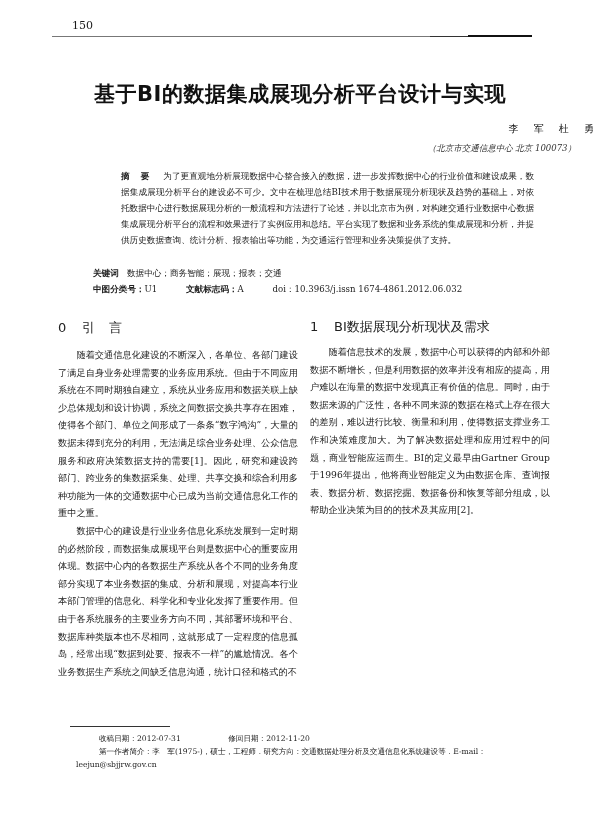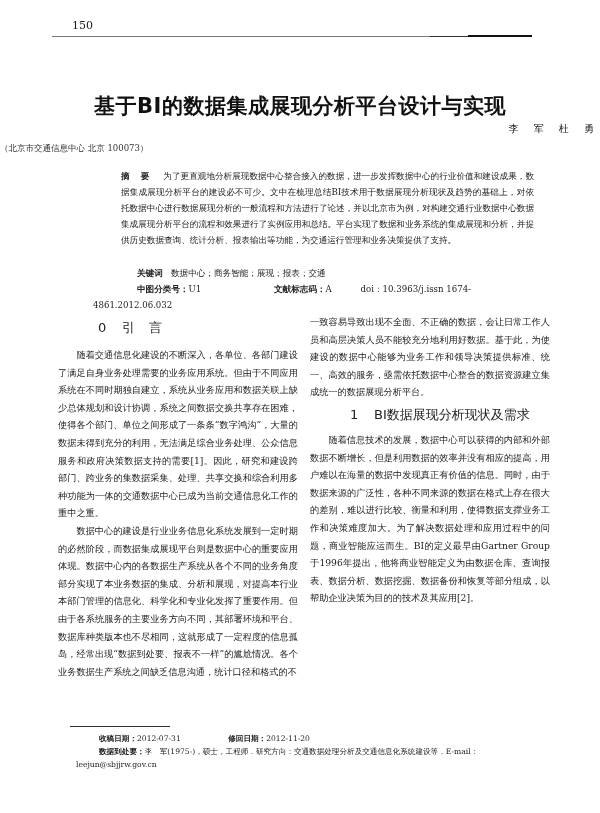--- a/index.html
+++ b/index.html
@@ -13,68 +13,68 @@
     left: 56px; top: 19px; width: 494px; height: 14px;
     font-size: 8.5px; line-height: 14px;
   }
   .running-head .page-num { position: absolute; left: 16px; top: 0; font-size: 11px; text-align: right; }
   .running-head .journal { position: absolute; right: 0; top: 0; letter-spacing: 0.2px; }
   .head-rule { left: 52px; top: 36px; width: 416px; height: 1px; background: #777; }
   .head-rule-thick { left: 468px; top: 35px; width: 64px; height: 2px; background: #111; }
   .head-rule2 { left: 430px; top: 36px; width: 38px; height: 1px; background: #333; }
 
   .title {
-    left: 0; top: 92px; width: 600px; text-align: center;
+    left: 0; top: 80px; width: 600px; text-align: center;
     font-family: "DejaVu Sans", "Liberation Sans", sans-serif;
     font-weight: bold; font-size: 21px; letter-spacing: 0.5px; color: #111;
   }
   .authors {
     left: 0; top: 122px; width: 600px; text-align: right;
     font-size: 10px; letter-spacing: 6px;
   }
   .affil {
-    left: 0; top: 143px; width: 576px; text-align: left;
-    font-size: 8.5px; color: #333;
+    left: 0; top: 143px; width: 576px; text-align: right;
+    font-size: 8.5px; color: #333; font-style: italic;
   }
 
   .abstract {
     left: 93px; top: 168px; width: 413px;
     font-size: 8.6px; line-height: 16px; text-align: justify; color: #222; margin-left: 28px;
   }
   .abstract .label {
     font-family: "DejaVu Sans", "Liberation Sans", sans-serif;
     font-weight: bold; margin-right: 10px; letter-spacing: 4px;
   }
   .meta-line {
     left: 93px; width: 430px; font-size: 8.6px; line-height: 16px; color: #222;
   }
   .meta-line .label {
-    font-family: "DejaVu Sans", "Liberation Sans", sans-serif; font-weight: bold; margin-left: 44px;
+    font-family: "DejaVu Sans", "Liberation Sans", sans-serif; font-weight: bold;
   }
   .meta-line .gap { display: inline-block; width: 26px; }
 
   .col { width: 240px; font-size: 9.2px; line-height: 17.6px; color: #1a1a1a; text-align: justify; }
   .col p { margin: 0; }
   .col p.indent { text-indent: 2em; }
   .section-h {
     font-family: "DejaVu Sans", "Liberation Sans", sans-serif;
-    font-size: 13px; color: #222; line-height: 20px; margin-left: 40px;
+    font-size: 13px; color: #222; line-height: 20px;
   }
   .section-h .num { display: inline-block; width: 24px; }
   .section-h .spaced { letter-spacing: 14px; }
 
   .left-col { left: 58px; }
   .right-col { left: 310px; }
 
   .footnote-rule { left: 70px; top: 726px; width: 100px; height: 1px; background: #333; }
   .footnotes {
     left: 76px; top: 732px; width: 480px; font-size: 7.6px; line-height: 13px; color: #222;
   }
   .footnotes .label {
-    font-family: "DejaVu Sans", "Liberation Sans", sans-serif; font-weight: bold; padding-left: 23px;
+    font-family: "DejaVu Sans", "Liberation Sans", sans-serif; font-weight: normal; padding-left: 23px;
   }
   .footnotes .gap { display: inline-block; width: 22px; }
 </style>
 </head>
 <body>
 
 <div class="abs running-head">
   <span class="page-num">150</span>
 </div>
 <div class="abs head-rule"></div>
@@ -102,31 +102,30 @@
 <div class="abs col left-col" style="top:318px;">
   <div class="section-h">
     <span class="num">0</span><span class="spaced">引言</span>
   </div>
   <div style="height:8px;"></div>
   <p class="indent">随着交通信息化建设的不断深入，各单位、各部门建设了满足自身业务处理需要的业务应用系统。但由于不同应用系统在不同时期独自建立，系统从业务应用和数据关联上缺少总体规划和设计协调，系统之间数据交换共享存在困难，使得各个部门、单位之间形成了一条条“数字鸿沟”，大量的数据未得到充分的利用，无法满足综合业务处理、公众信息服务和政府决策数据支持的需要[1]。因此，研究和建设跨部门、跨业务的集数据采集、处理、共享交换和综合利用多种功能为一体的交通数据中心已成为当前交通信息化工作的重中之重。</p>
   <p class="indent">数据中心的建设是行业业务信息化系统发展到一定时期的必然阶段，而数据集成展现平台则是数据中心的重要应用体现。数据中心内的各数据生产系统从各个不同的业务角度部分实现了本业务数据的集成、分析和展现，对提高本行业本部门管理的信息化、科学化和专业化发挥了重要作用。但由于各系统服务的主要业务方向不同，其部署环境和平台、数据库种类版本也不尽相同，这就形成了一定程度的信息孤岛，经常出现“数据到处要、报表不一样”的尴尬情况。各个业务数据生产系统之间缺乏信息沟通，统计口径和格式的不</p>
 </div>
 
 <div class="abs col right-col" style="top:313px;">
-  <p>一致容易导致出现不全面、不正确的数据，会让日常工作人员和高层决策人员不能较充分地利用好数据。基于此，为使建设的数据中心能够为业务工作和领导决策提供标准、统一、高效的服务，亟需依托数据中心整合的数据资源建立集成统一的数据展现分析平台。</p>
   <div style="height:4px;"></div>
   <div class="section-h">
     <span class="num">1</span><span>BI数据展现分析现状及需求</span>
   </div>
   <div style="height:6px;"></div>
   <p class="indent">随着信息技术的发展，数据中心可以获得的内部和外部数据不断增长，但是利用数据的效率并没有相应的提高，用户难以在海量的数据中发现真正有价值的信息。同时，由于数据来源的广泛性，各种不同来源的数据在格式上存在很大的差别，难以进行比较、衡量和利用，使得数据支撑业务工作和决策难度加大。为了解决数据处理和应用过程中的问题，商业智能应运而生。BI的定义最早由Gartner Group于1996年提出，他将商业智能定义为由数据仓库、查询报表、数据分析、数据挖掘、数据备份和恢复等部分组成，以帮助企业决策为目的的技术及其应用[2]。</p>
 </div>
 
 <div class="abs footnote-rule"></div>
 <div class="abs footnotes">
   <div>
     <span class="label">收稿日期：</span><span>2012-07-31</span><span class="gap"></span>
     <span class="label">修回日期：</span><span>2012-11-20</span>
   </div>
   <div>
-    <span class="label">数据到处要：</span><span>李　军(1975-)，硕士，工程师．研究方向：交通数据处理分析及交通信息化系统建设等．E-mail：leejun@sbjjrw.gov.cn</span>
+    <span class="label">第一作者简介：</span><span>李　军(1975-)，硕士，工程师．研究方向：交通数据处理分析及交通信息化系统建设等．E-mail：leejun@sbjjrw.gov.cn</span>
   </div>
 </div>
 
 </body></html>

